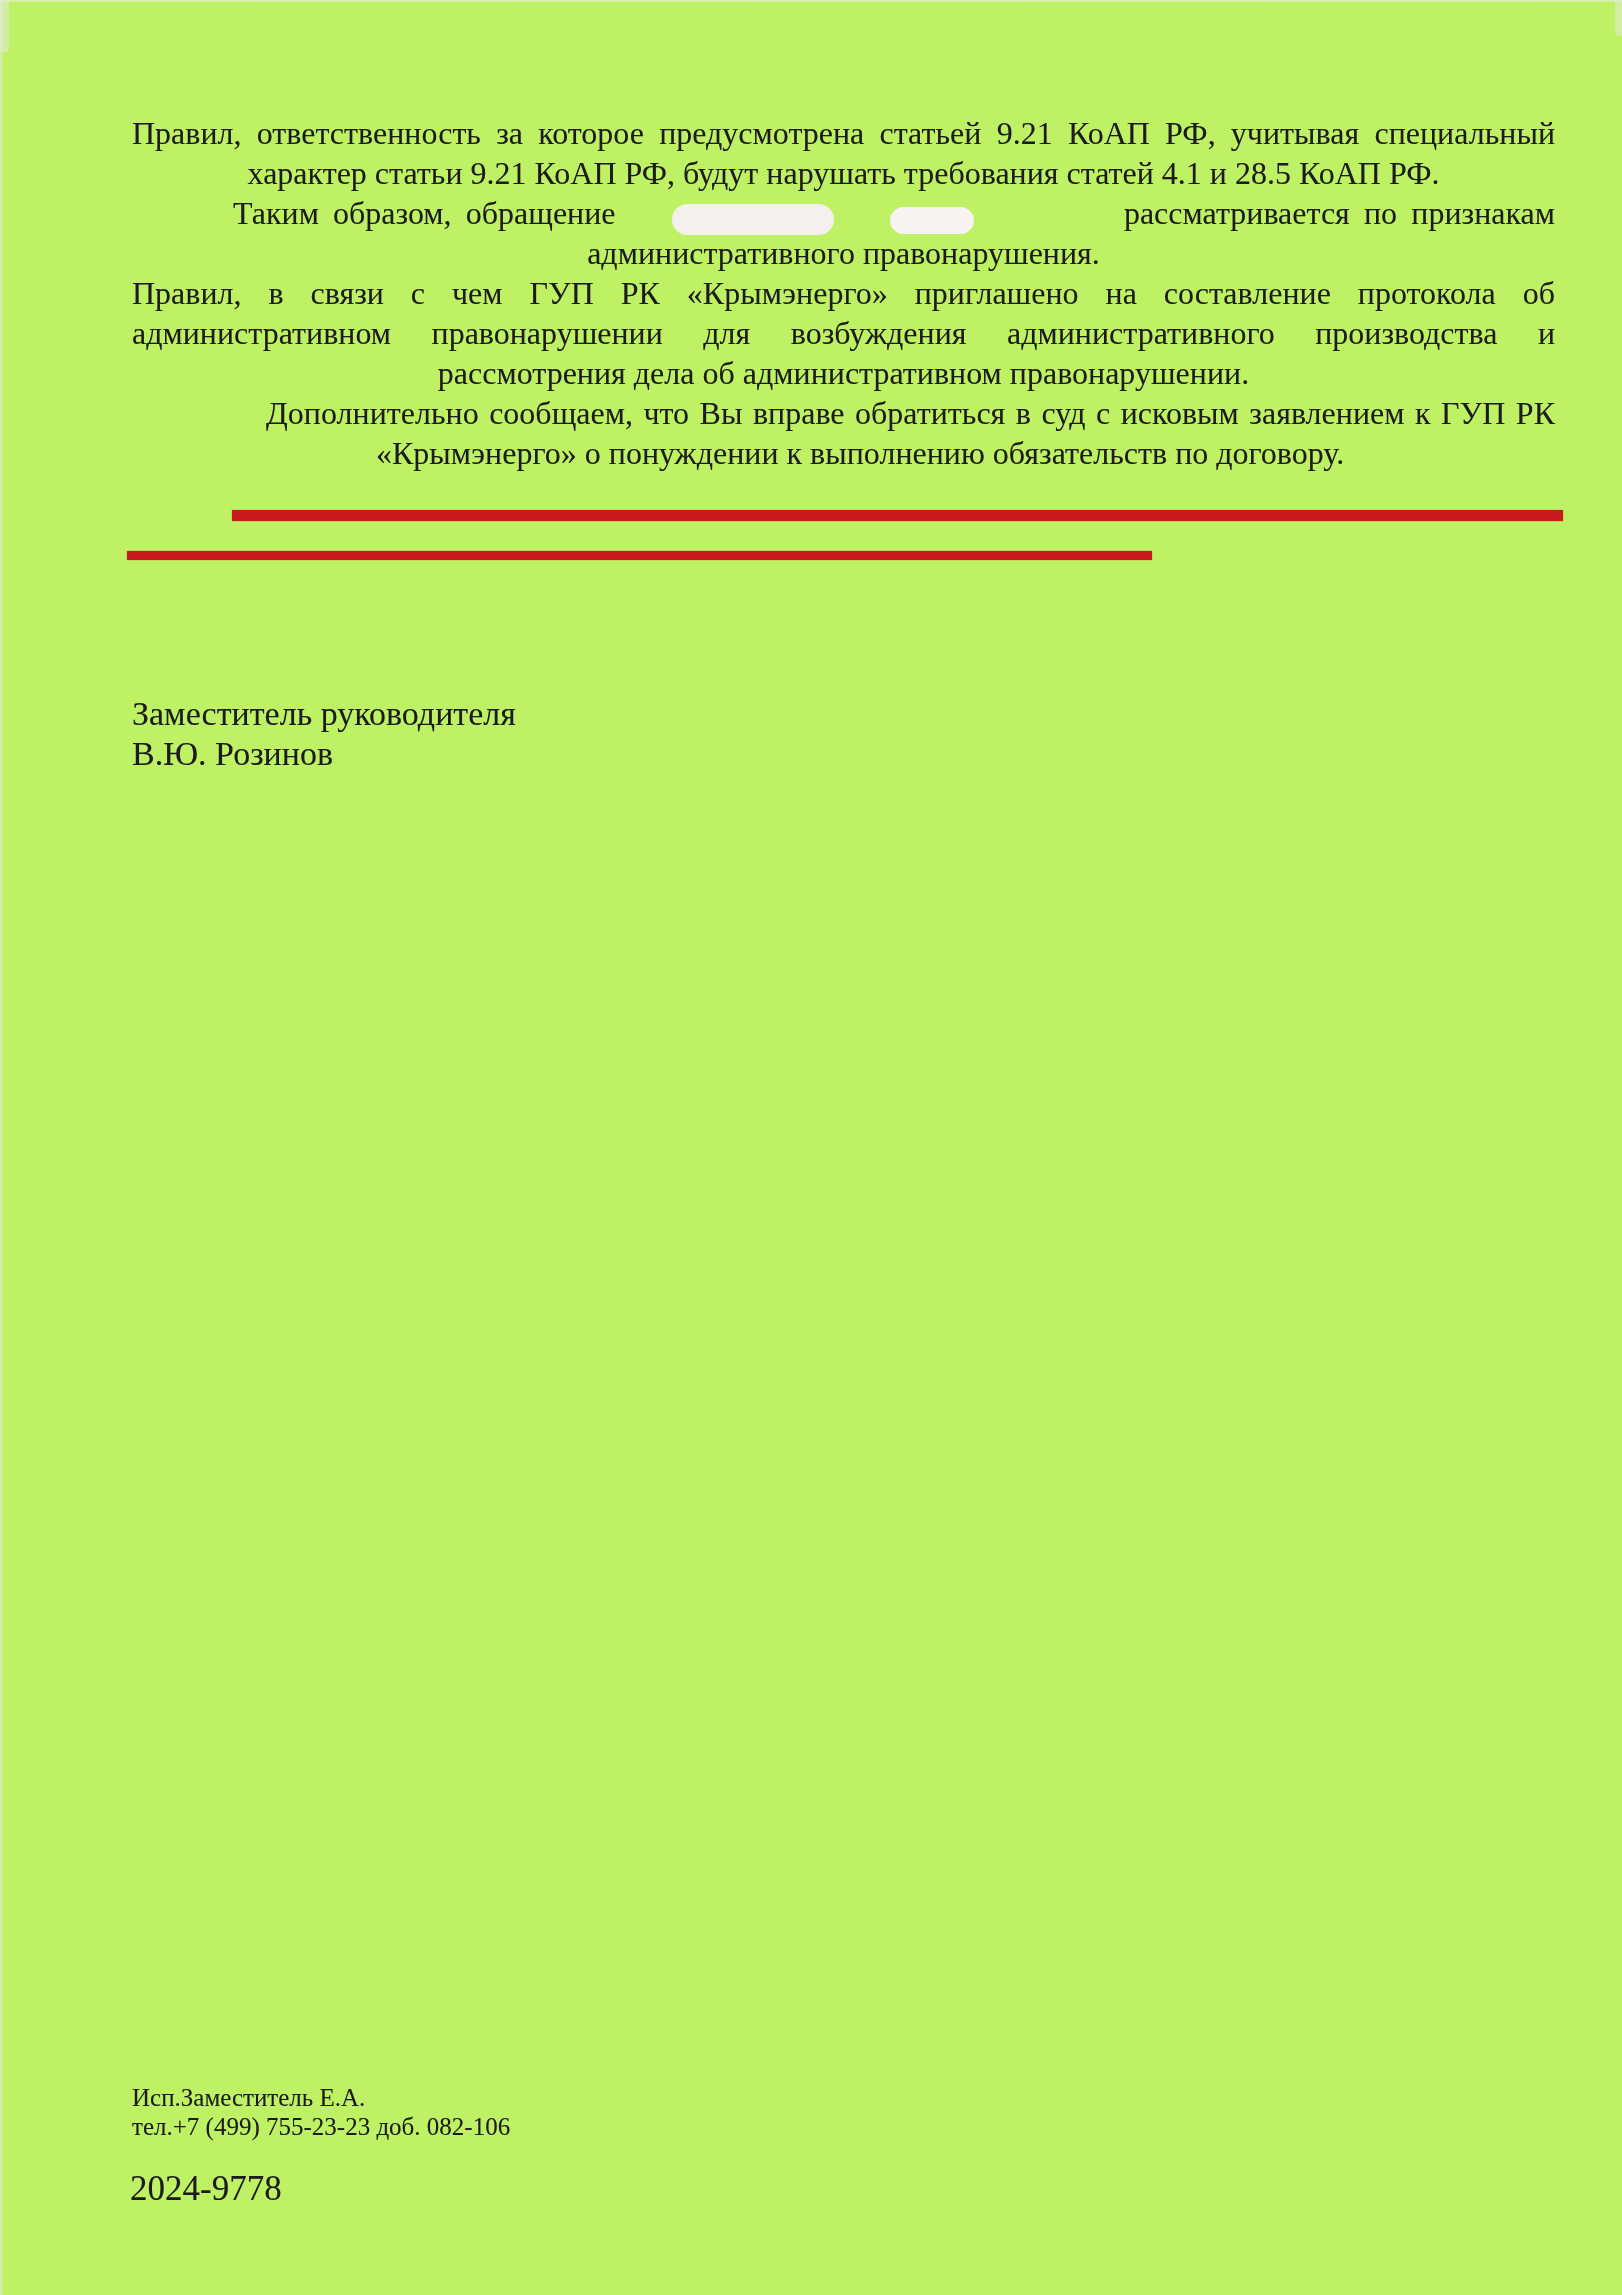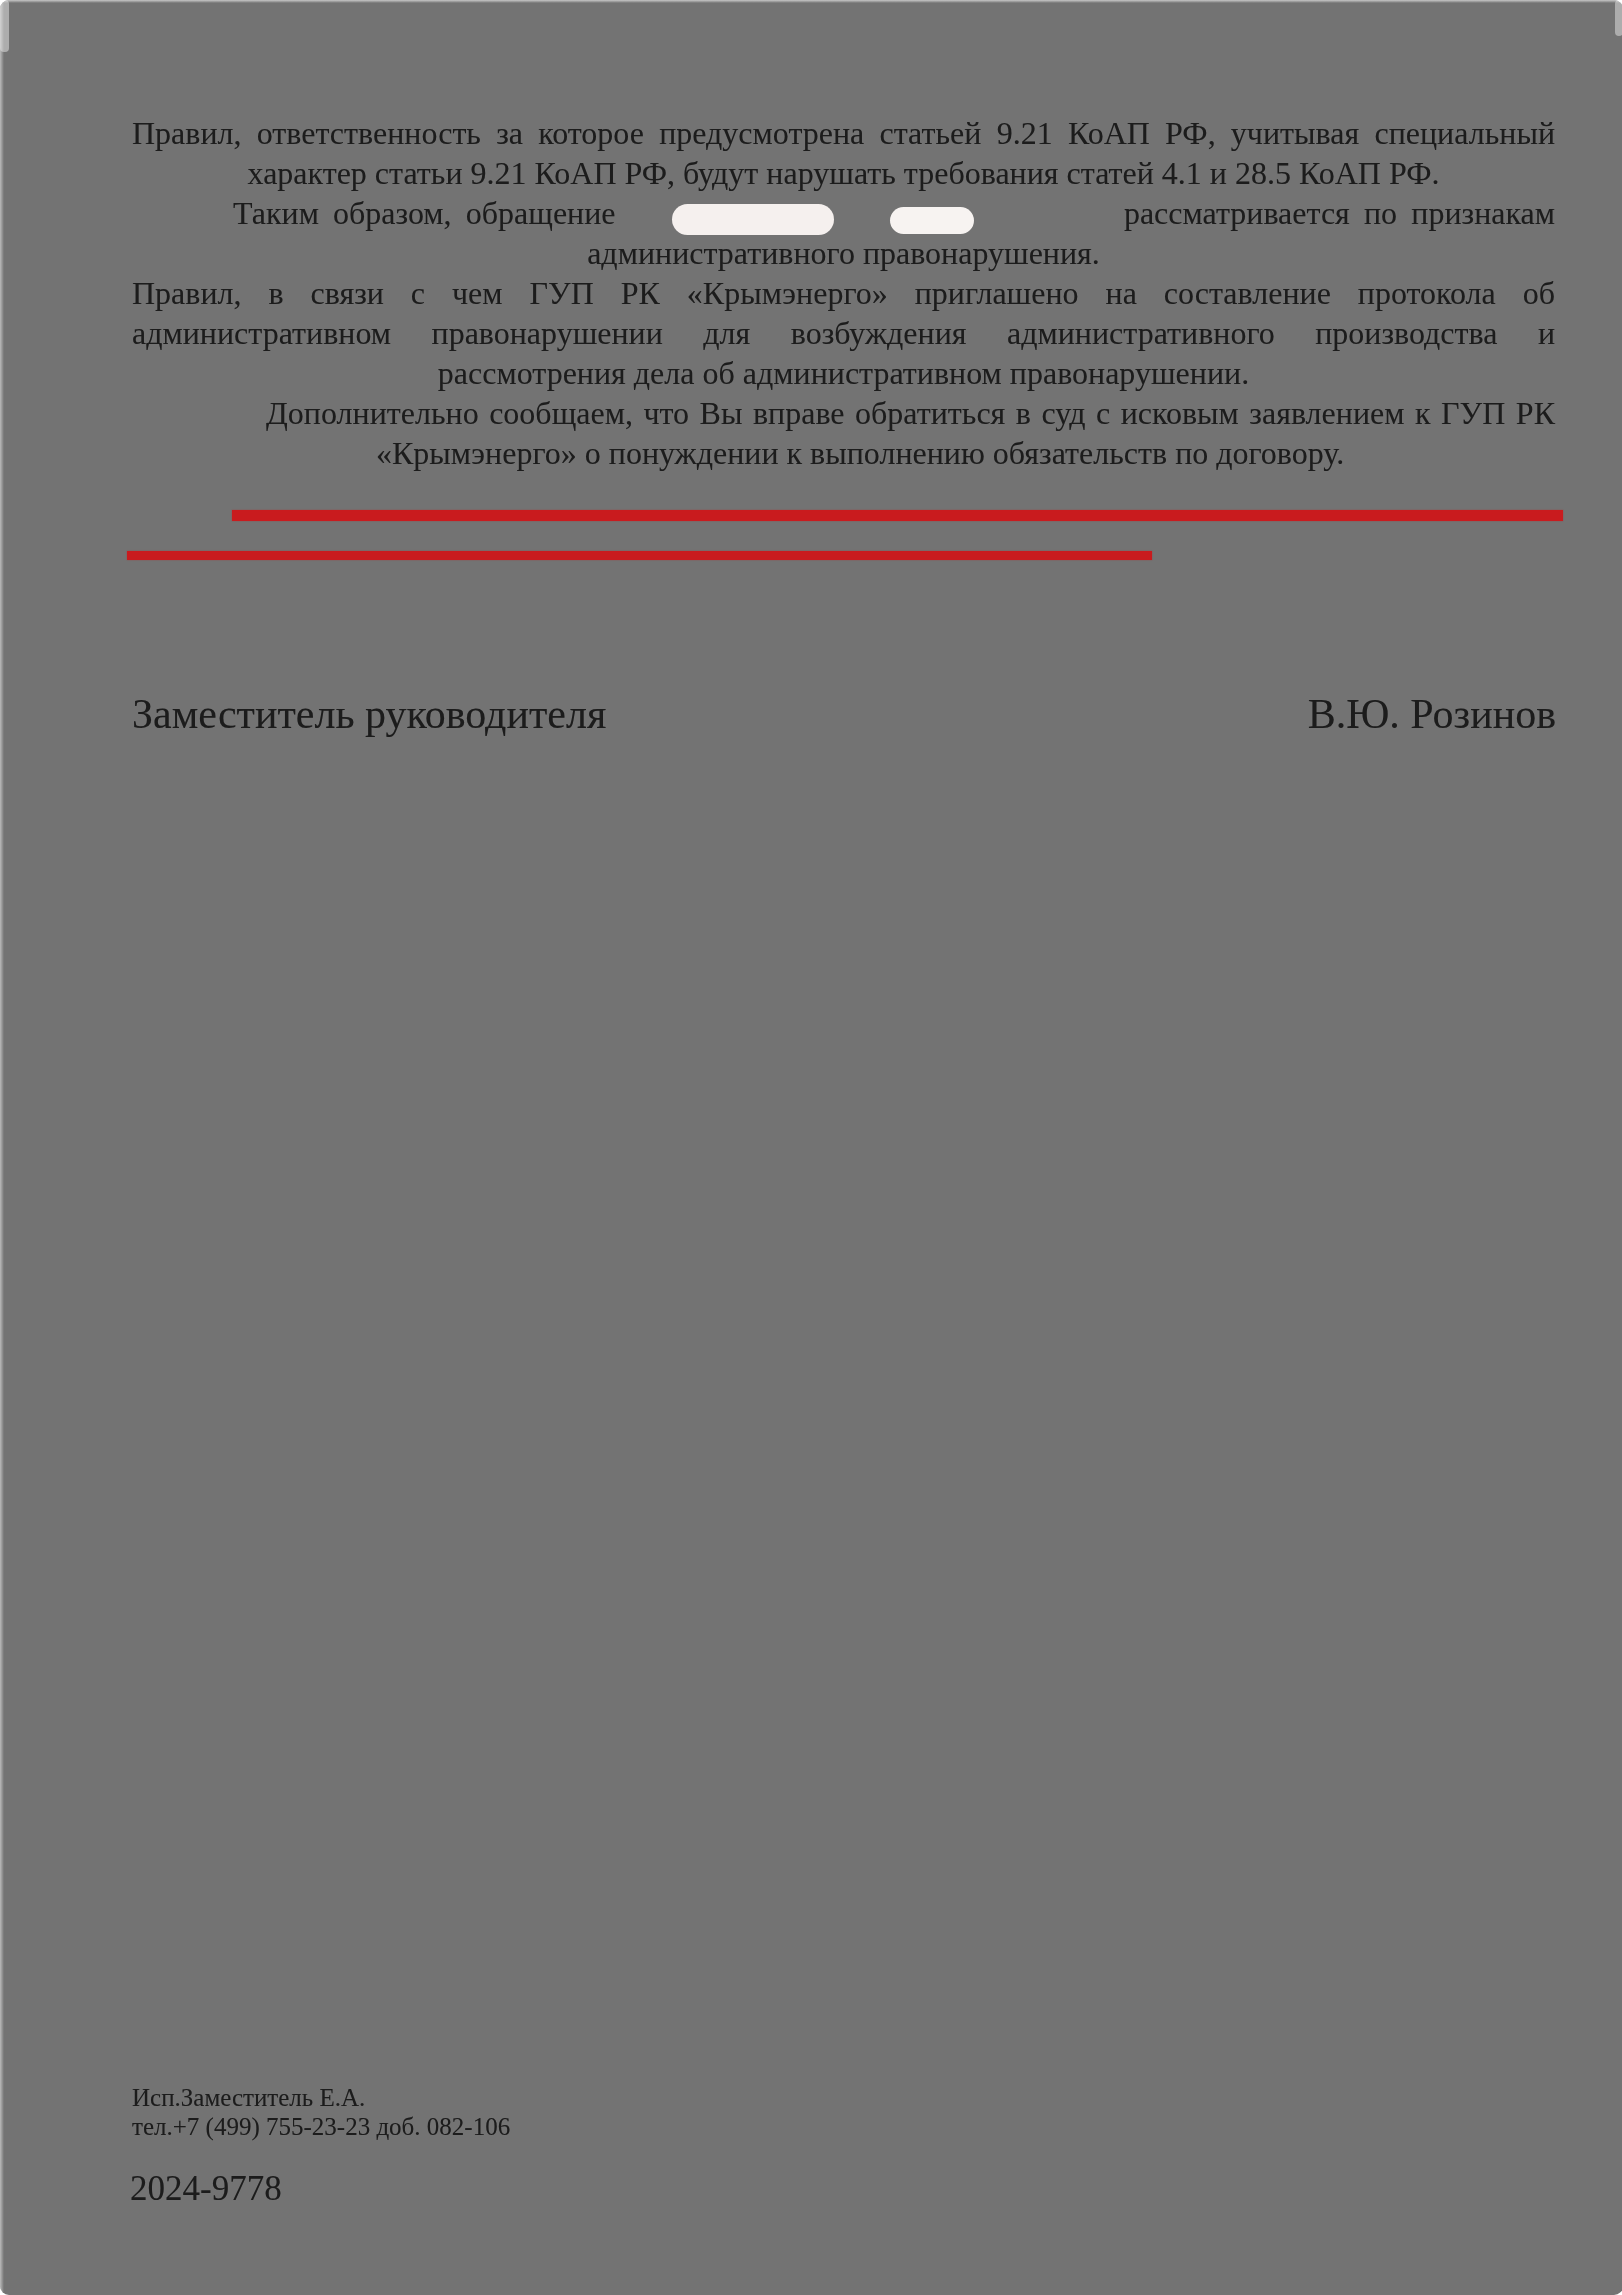--- a/index.html
+++ b/index.html
@@ -1,24 +1,23 @@
 <!DOCTYPE html>
 <html lang="ru" style="font-size:10.4px"><head>
 <meta charset="utf-8">
 <style>
   html,body{margin:0;padding:0;background:#ffffff;}
   .page{
     position:relative;
     width:1623px;height:2295px;
-    background:#737373;
+    background:#bef264;
     font-family:"Liberation Serif","DejaVu Serif",serif;
     color:#1c1c1c;
     overflow:hidden;
     text-shadow:0 0 0.6px rgba(30,30,30,0.25);
-    border-radius:9px;
   }
   
   .edge-top{position:absolute;left:0;top:0;width:100%;height:2.6px;
     background:linear-gradient(to bottom,#ececec,rgba(255,255,255,0));opacity:.7;}
   .edge-left{position:absolute;left:0;top:0;width:3.9px;height:100%;
     background:linear-gradient(to right,#ebebeb,rgba(255,255,255,0));opacity:.6;}
   .corner-smudge{position:absolute;background:#e7e7e7;opacity:.5;border-radius:3.9px;}
   .smudge-tl{left:0;top:0;width:9px;height:52px;}
   .smudge-tr{right:0;top:0;width:7.8px;height:36px;}
 
@@ -38,21 +37,21 @@
   .gap{display:inline-block;position:relative;height:28.6px;vertical-align:baseline;}
   .blob{position:absolute;background:#f5f0ee;border-radius:15.6px;}
   .blob1{left:42px;top:9px;width:162px;height:31px;}
   .blob2{left:260px;top:11.7px;width:84px;height:27px;background:#f7f3f1;}
 
   .marker-bar{position:absolute;background:#c91b1e;box-shadow:0 0 1.3px rgba(201,27,30,.5);}
 
   .signature-row{
     position:absolute;left:132px;right:67px;top:694px;
     display:flex;justify-content:space-between;align-items:baseline;
-    font-size:42px;line-height:40px;
+    font-size:34px;line-height:40px;flex-direction:column;
   }
   .footer-exec{
     position:absolute;left:132px;top:2083px;
     font-size:25px;line-height:29px;
   }
   .doc-number{
     position:absolute;left:130px;top:2169px;
     font-size:35px;line-height:40px;
   }
 </style>

